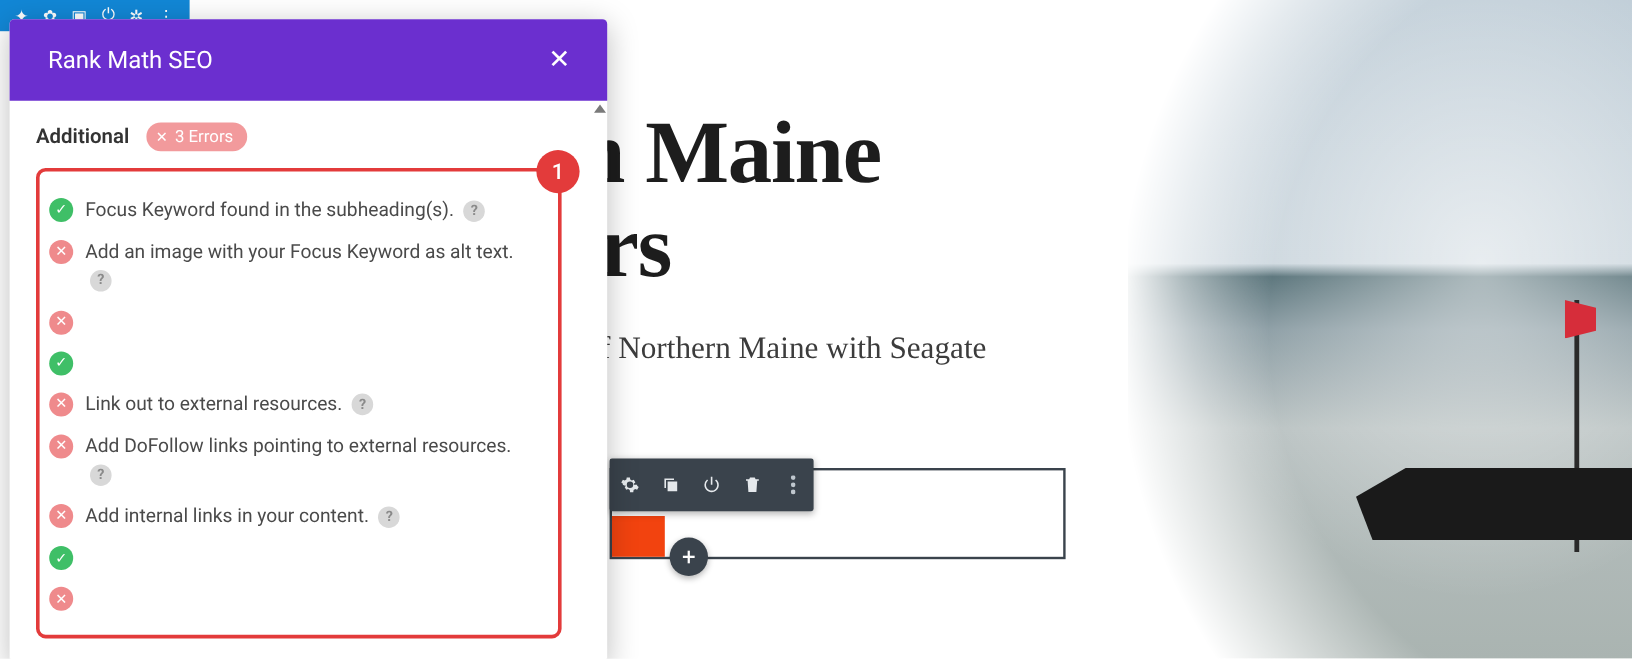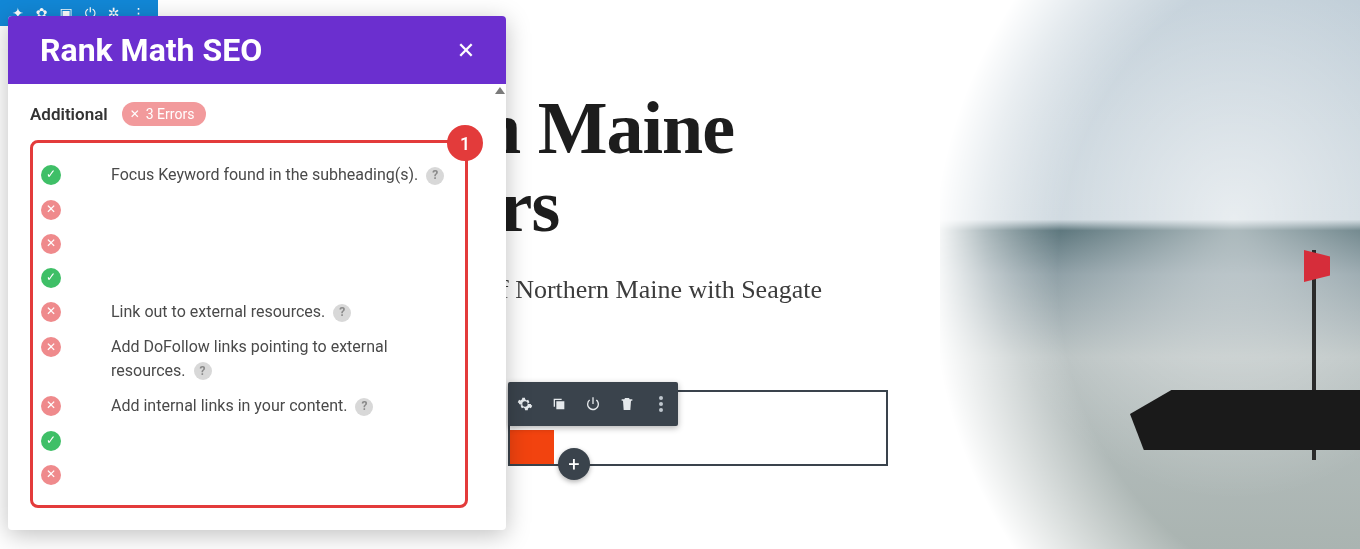--- a/index.html
+++ b/index.html
@@ -108,22 +108,22 @@
     background: #6b2fcf;
     color: #fff;
     height: 68px;
     display: flex;
     align-items: center;
     justify-content: space-between;
     padding: 0 24px 0 32px;
     border-radius: 4px 4px 0 0;
   }
   .panel-header h2 {
-    font-size: 32px;
-    font-weight: 700;
+    font-size: 20px;
+    font-weight: 400;
   }
   .close-btn {
     font-size: 22px;
     cursor: pointer;
     color: #fff;
     width: 32px; height:32px;
     display:flex; align-items:center; justify-content:center;
   }
 
   .panel-body {
@@ -178,21 +178,21 @@
 
   .check-item {
     display: flex;
     align-items: flex-start;
     gap: 10px;
     padding: 6px 2px;
     font-size: 16px;
     color: #4a4a4a;
     line-height: 1.45;
   }
-  .check-item .text { flex: 1; margin-left: 40px; }
+  .check-item .text { flex: 1; }
   .check-item a { color: #3a7fd5; text-decoration: none; }
 
   .status-icon {
     width: 20px;
     height: 20px;
     border-radius: 50%;
     flex: 0 0 20px;
     margin-top: 2px;
     display: flex;
     align-items: center;
@@ -360,20 +360,21 @@
 
     <div class="checks-frame">
       <div class="annotation-badge">1</div>
       <div id="checks-mount">
           <div class="check-item">
             <div class="status-icon status-pass">✓</div>
             <div class="text">Focus Keyword found in the subheading(s). <span class="help-icon">?</span></div>
           </div>
           <div class="check-item">
             <div class="status-icon status-fail">✕</div>
+            <div class="text">Add an image with your Focus Keyword as alt text. <span class="help-icon">?</span></div>
           </div>
           <div class="check-item">
             <div class="status-icon status-fail">✕</div>
           </div>
           <div class="check-item">
             <div class="status-icon status-pass">✓</div>
           </div>
           <div class="check-item">
             <div class="status-icon status-fail">✕</div>
             <div class="text">Link out to external resources. <span class="help-icon">?</span></div>

